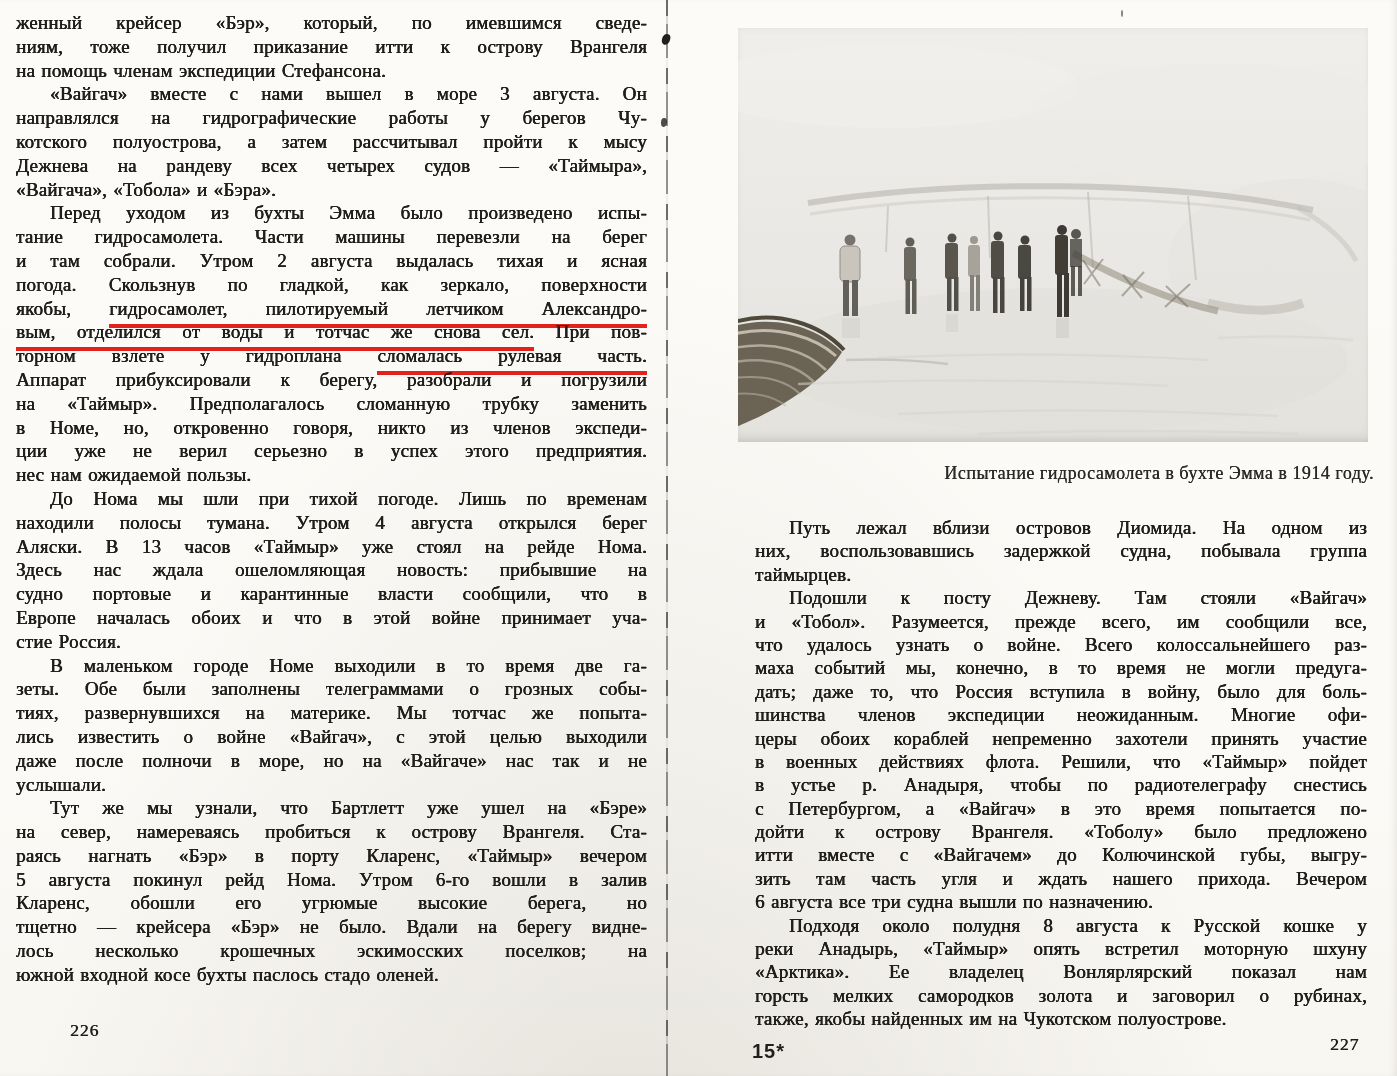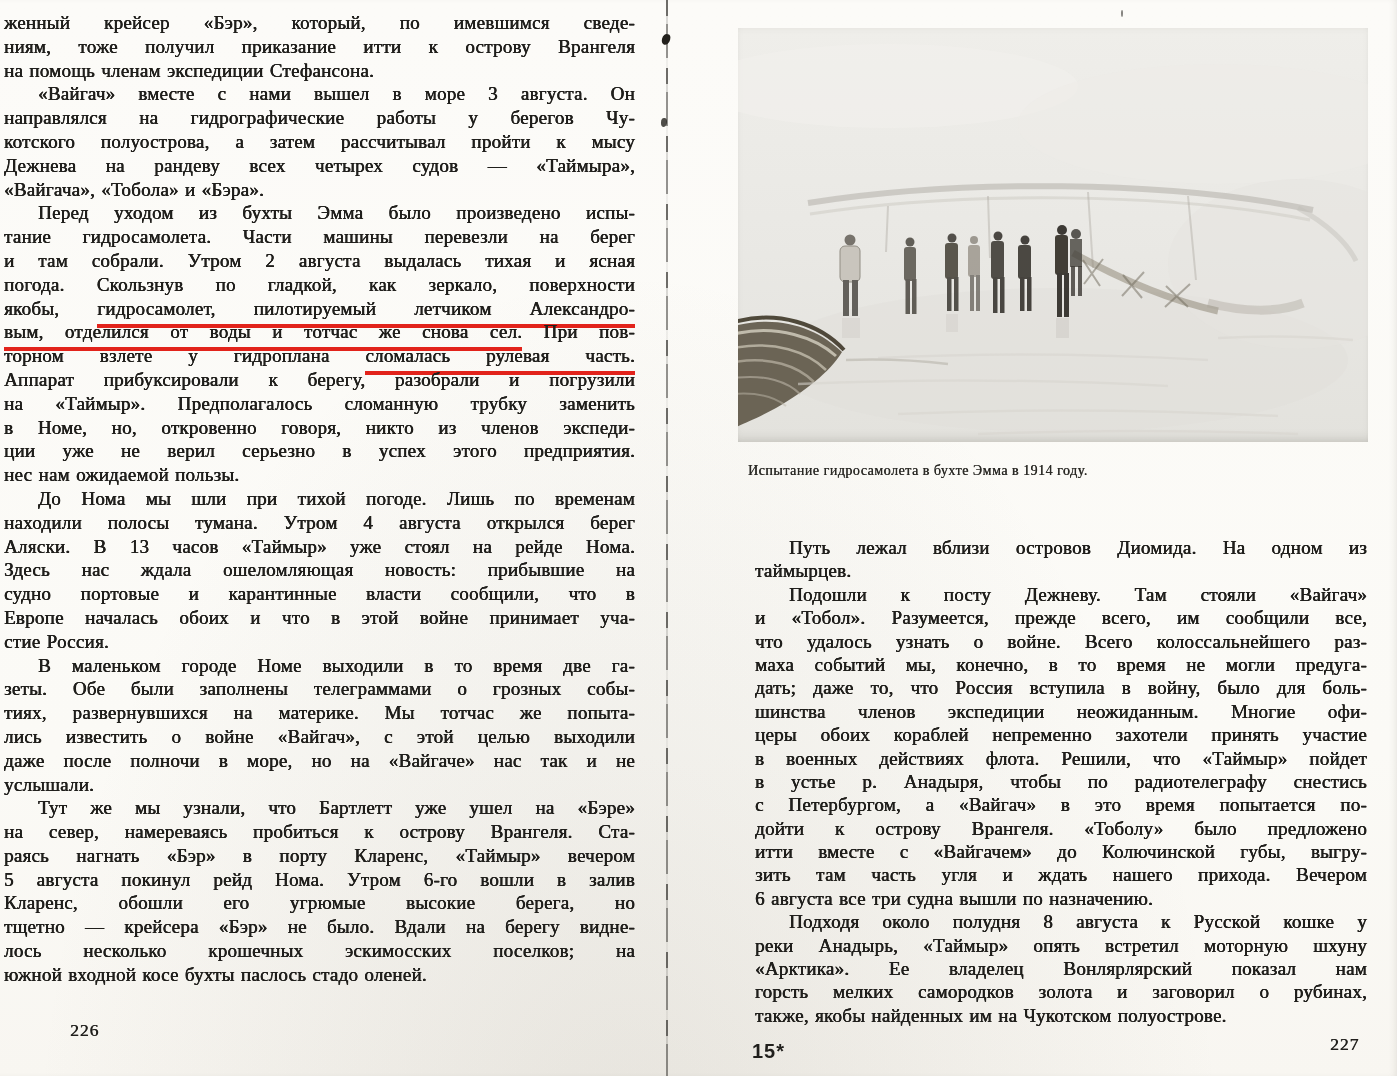--- a/index.html
+++ b/index.html
@@ -30,22 +30,22 @@
       rgba(28,26,22,.07) 58px 68px);
     opacity:.85;
   }
   .speck{position:absolute;background:#22201c;border-radius:50% 40% 55% 45%;}
   .speck.s1{left:662px;top:34px;width:8px;height:11px;transform:rotate(14deg);}
   .speck.s2{left:661px;top:118px;width:6px;height:9px;opacity:.8;}
   .speck.s3{left:1121px;top:10px;width:2px;height:7px;opacity:.55;}
 
   
   .textcol{position:absolute;}
-  #left-text{left:4px;top:11px;width:631px;}
-  #right-text{left:755px;top:516px;width:612px;margin-top:20px;}
+  #left-text{left:16px;top:11px;width:631px;}
+  #right-text{left:755px;top:516px;width:612px;}
   .line{
     height:23.8px;line-height:23.8px;
     font-size:19px;
     text-align:justify;text-align-last:justify;
     letter-spacing:.25px;word-spacing:1.2px;
     text-shadow:.4px 0 0 currentColor, 0 .25px 0 currentColor;
     white-space:normal;
   }
   #right-text .line{height:23.4px;line-height:23.4px;}
   .line.ind{padding-left:34px;}
@@ -58,21 +58,21 @@
   
   .photo{
     position:absolute;left:738px;top:28px;width:630px;height:414px;
     background:linear-gradient(180deg,#efeeea 0%,#e9e8e4 55%,#e3e2dd 100%);
     box-shadow:inset 0 -8px 14px -10px rgba(85,82,72,.4), inset 0 4px 10px -8px rgba(120,115,100,.25);
   }
   .photo svg{position:absolute;left:0;top:0;width:100%;height:100%;}
 
   .caption{
     position:absolute;left:748px;top:463px;width:626px;
-    text-align:left;font-size:14px;letter-spacing:.5px;
+    text-align:right;font-size:18px;letter-spacing:.5px;
     color:#2b2a26;
     text-shadow:.3px 0 0 currentColor;
   }
 
   
   .folio{position:absolute;font-size:17.5px;letter-spacing:1px;text-shadow:.4px 0 0 currentColor;}
   #folio-left{left:70px;top:1020px;}
   #folio-right{left:1330px;top:1034px;}
   .sig{
     position:absolute;left:752px;top:1040px;
@@ -227,20 +227,21 @@
         <path d="M480,310 Q550,306 615,312"></path>
         <path d="M108,332 Q160,330 210,336" stroke="#b5b1a8"></path>
       </g>
     </svg>
   </div>
 
   <div class="caption">Испытание гидросамолета в бухте Эмма в 1914 году.</div>
 
   <div class="textcol" id="right-text">
       <div class="line ind"><span>Путь лежал вблизи островов Диомида. На одном из</span></div>
+      <div class="line"><span>них, воспользовавшись задержкой судна, побывала группа</span></div>
       <div class="line last"><span>таймырцев.</span></div>
       <div class="line ind"><span>Подошли к посту Дежневу. Там стояли «Вайгач»</span></div>
       <div class="line"><span>и «Тобол». Разумеется, прежде всего, им сообщили все,</span></div>
       <div class="line"><span>что удалось узнать о войне. Всего колоссальнейшего раз-</span></div>
       <div class="line"><span>маха событий мы, конечно, в то время не могли предуга-</span></div>
       <div class="line"><span>дать; даже то, что Россия вступила в войну, было для боль-</span></div>
       <div class="line"><span>шинства членов экспедиции неожиданным. Многие офи-</span></div>
       <div class="line"><span>церы обоих кораблей непременно захотели принять участие</span></div>
       <div class="line"><span>в военных действиях флота. Решили, что «Таймыр» пойдет</span></div>
       <div class="line"><span>в устье р. Анадыря, чтобы по радиотелеграфу снестись</span></div>

